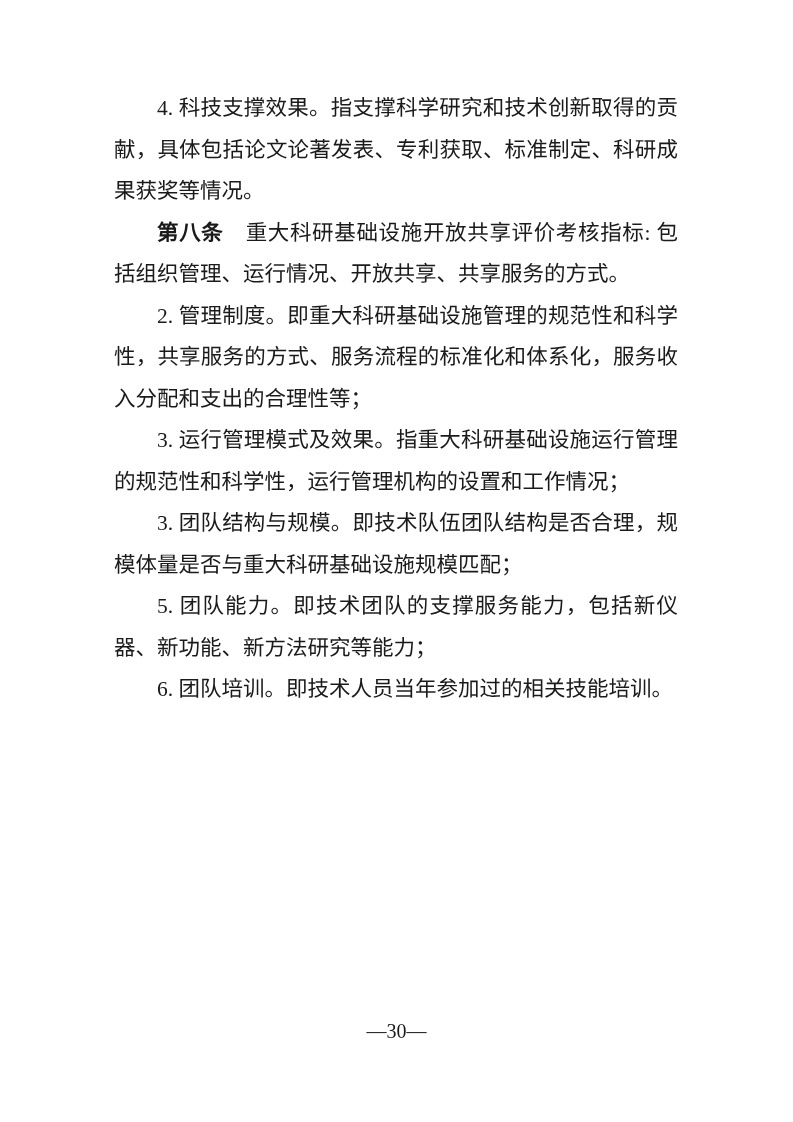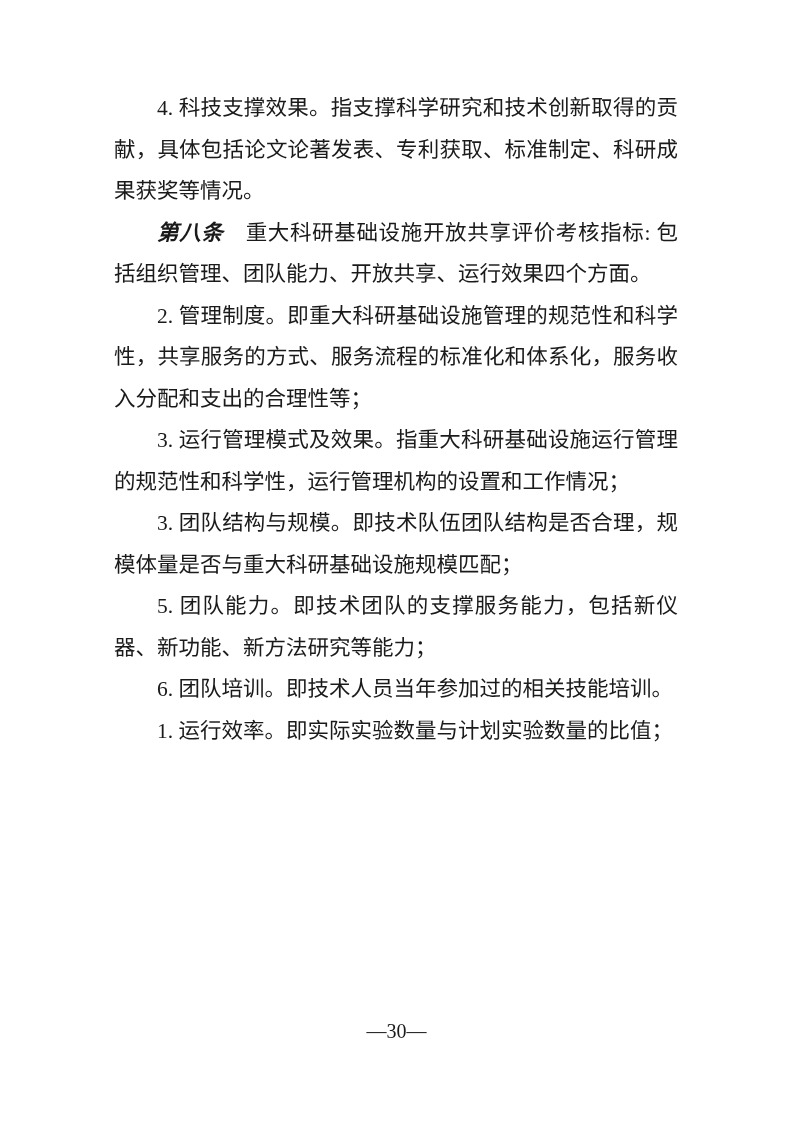--- a/index.html
+++ b/index.html
@@ -27,43 +27,41 @@
     text-justify: inter-ideograph;
     letter-spacing: 0;
   }
   .para {
     margin: 0;
     padding: 0;
     text-indent: 2em;
   }
   .term-bold {
     font-weight: bold;
-    font-style: italic;
   }
   .page-footer {
     position: absolute;
     left: 0;
     top: 1018px;
     width: 793px;
     text-align: center;
     font-size: 20px;
     line-height: 26px;
     color: #1a1a1a;
   }
 </style>
 </head>
 <body>
 
 <div class="page">
   <div class="doc-body">
       <p class="para"><span>4. 科技支撑效果。指支撑科学研究和技术创新取得的贡献，具体包括论文论著发表、专利获取、标准制定、科研成果获奖等情况。</span></p>
-      <p class="para"><span class="term-bold">第八条</span><span>　重大科研基础设施开放共享评价考核指标: 包括组织管理、团队能力、开放共享、运行效果四个方面。</span></p>
+      <p class="para"><span class="term-bold">第八条</span><span>　重大科研基础设施开放共享评价考核指标: 包括组织管理、运行情况、开放共享、共享服务的方式。</span></p>
       <p class="para"><span>2. 管理制度。即重大科研基础设施管理的规范性和科学性，共享服务的方式、服务流程的标准化和体系化，服务收入分配和支出的合理性等；</span></p>
       <p class="para"><span>3. 运行管理模式及效果。指重大科研基础设施运行管理的规范性和科学性，运行管理机构的设置和工作情况；</span></p>
       <p class="para"><span>3. 团队结构与规模。即技术队伍团队结构是否合理，规模体量是否与重大科研基础设施规模匹配；</span></p>
       <p class="para"><span>5. 团队能力。即技术团队的支撑服务能力，包括新仪器、新功能、新方法研究等能力；</span></p>
       <p class="para"><span>6. 团队培训。即技术人员当年参加过的相关技能培训。</span></p>
-      <p class="para"><span>1. 运行效率。即实际实验数量与计划实验数量的比值；</span></p>
     </div>
   <div class="page-footer">
     <span>—30—</span>
   </div>
 </div>
 
 </body></html>

